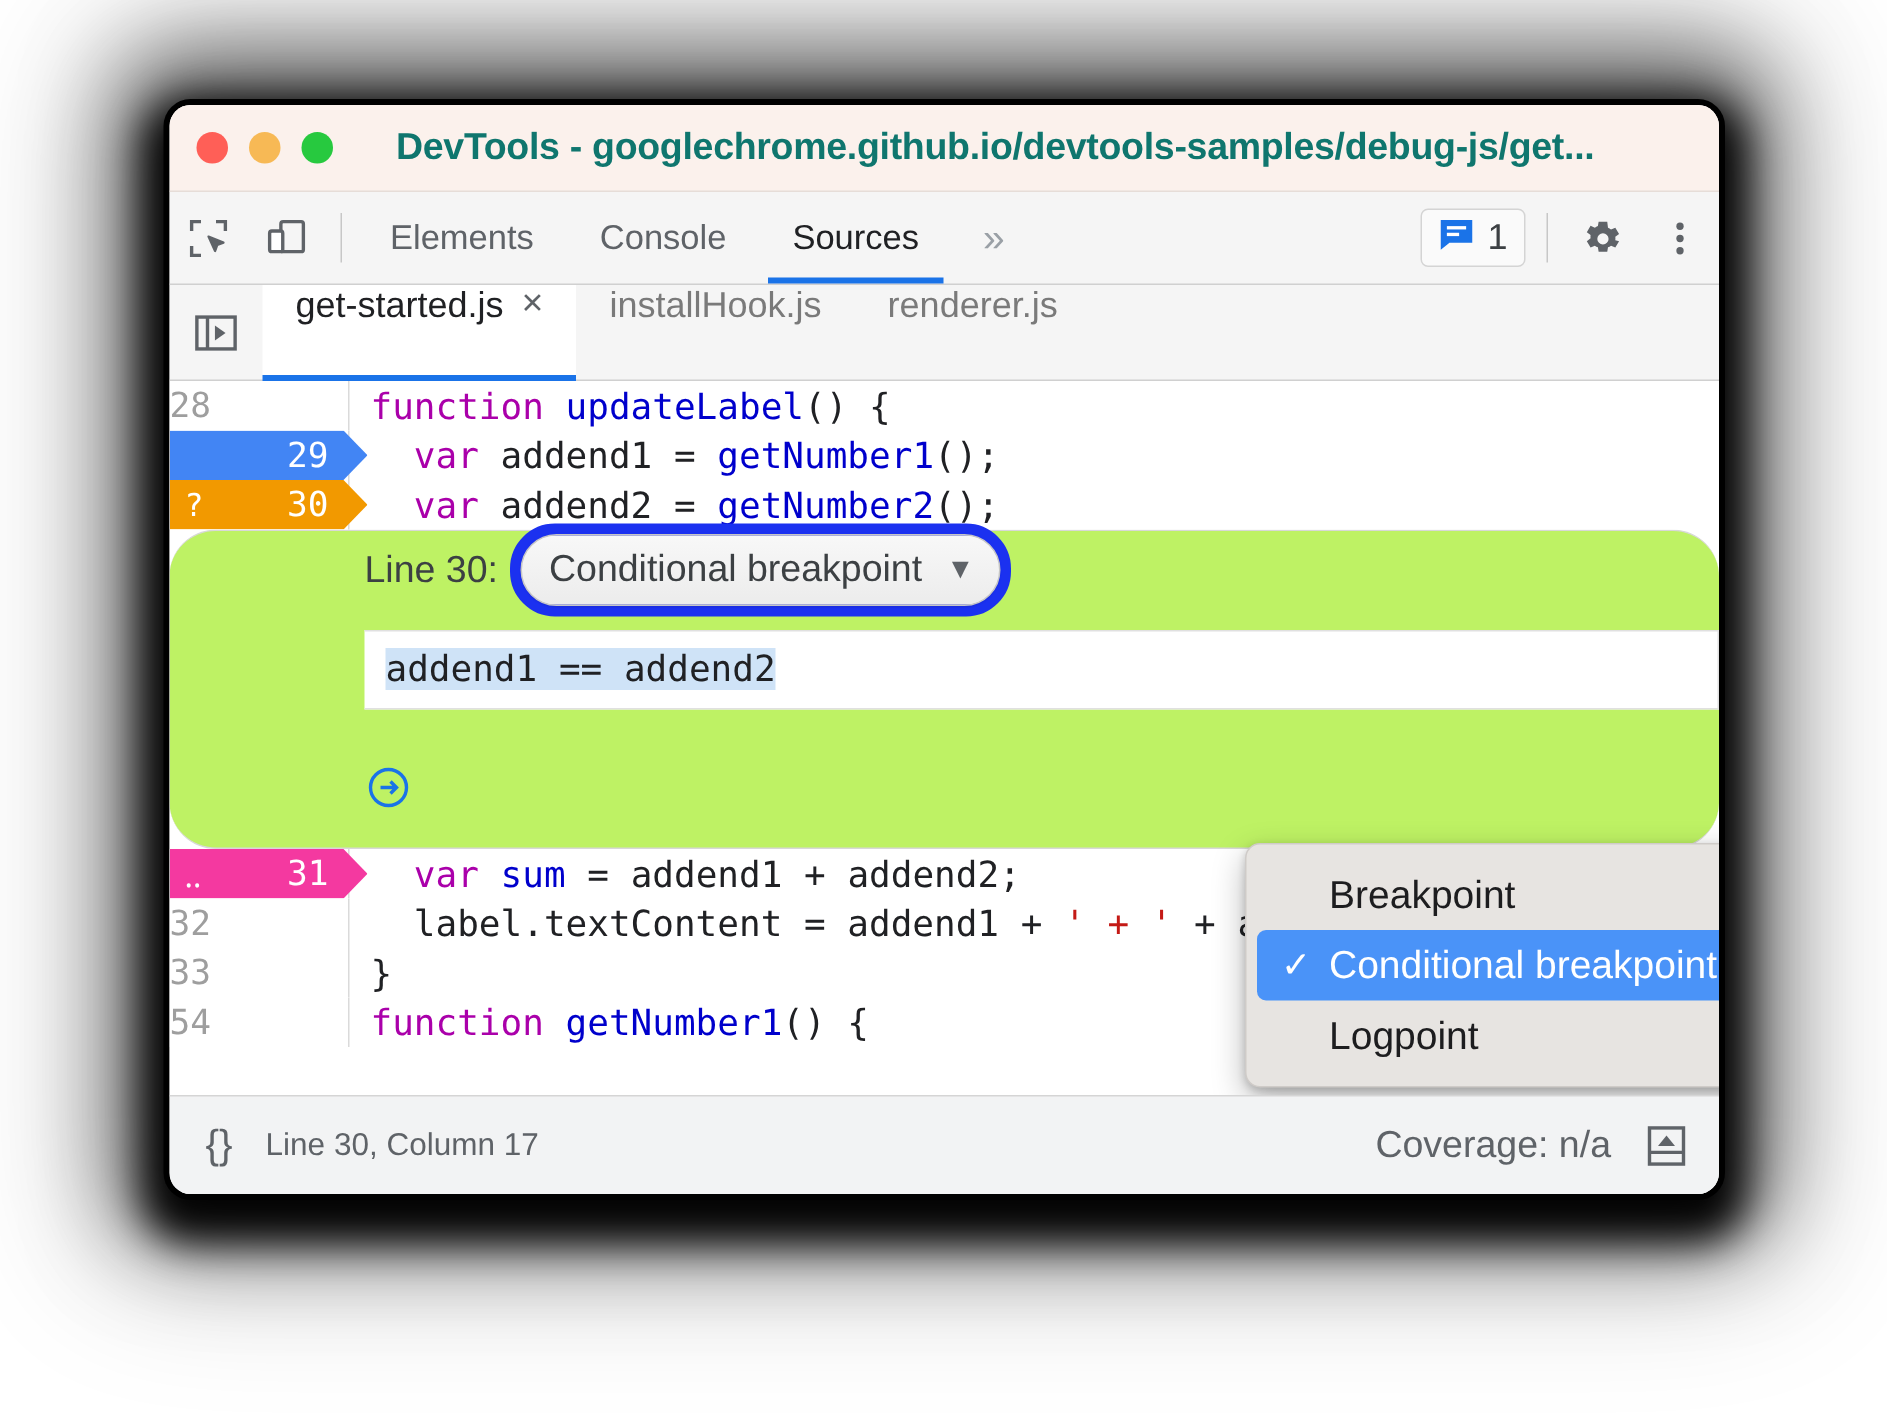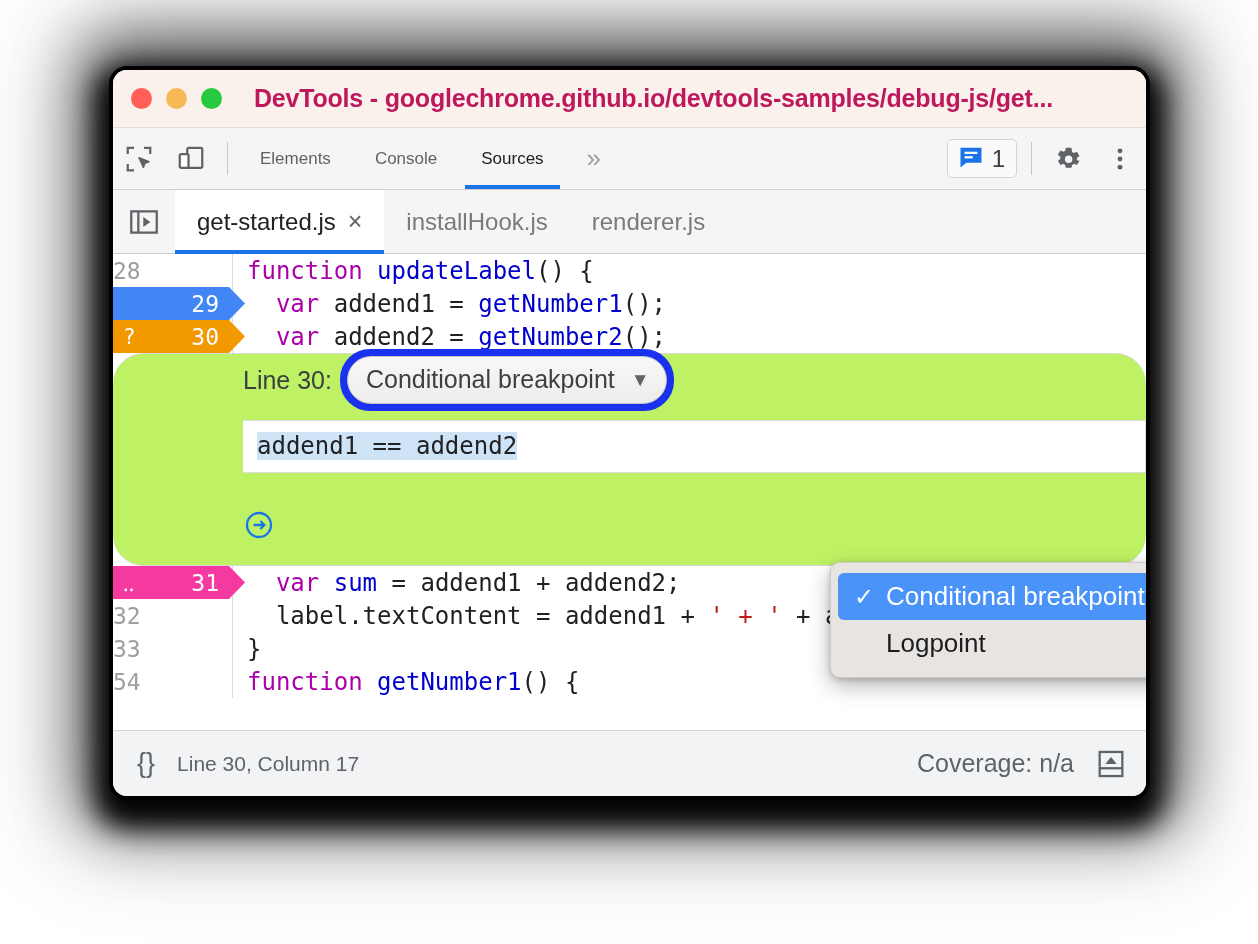--- a/index.html
+++ b/index.html
@@ -45,24 +45,24 @@
   .traffic {
     width: 21px; height: 21px;
     border-radius: 50%;
     margin-right: 14px;
     flex: 0 0 21px;
   }
   .traffic.red    { background: #ff5f57; }
   .traffic.yellow { background: #f7b955; }
   .traffic.green  { background: #27c93f; }
   #win-title {
-    margin-left: 18px;
+    margin-left: 28px;
     font-size: 25px;
     font-weight: bold;
-    color: #be185d;
+    color: #0f766e;
     white-space: nowrap;
     overflow: hidden;
     letter-spacing: -0.2px;
   }
 
   
   #main-toolbar {
     height: 62px;
     flex: 0 0 62px;
     background: #f5f5f5;
@@ -78,21 +78,21 @@
   }
   .tb-sep {
     width: 1px;
     background: #c7c7c7;
     margin: 14px 10px;
     flex: 0 0 1px;
   }
   .panel-tab {
     display: flex; align-items: center;
     padding: 0 22px;
-    font-size: 17px;
+    font-size: 23px;
     color: #5f6368;
     position: relative;
     white-space: nowrap;
   }
   .panel-tab.active { color: #202124; }
   .panel-tab.active::after {
     content: "";
     position: absolute;
     left: 6px; right: 6px; bottom: 0;
     height: 4px;
@@ -121,21 +121,21 @@
     background: #f5f5f5;
     border-bottom: 1px solid #d0d0d0;
     display: flex;
     align-items: center;
     box-sizing: border-box;
   }
   #navigator-toggle {
     width: 62px; display: flex; align-items: center; justify-content: center;
   }
   .file-tab {
-    display: flex; align-items: center; gap: 12px;
+    display: flex; align-items: flex-start; gap: 12px;
     padding: 0 22px;
     height: 100%;
     font-size: 24px;
     color: #7a7a7a;
     white-space: nowrap;
     position: relative;
   }
   .file-tab.active { color: #202124; background: #ffffff; }
   .file-tab.active::after {
     content:"";
@@ -496,20 +496,24 @@
     </div>
 
     <div class="code-row">
       <div class="gutter">
         <span>54</span>
       </div>
       <div class="code"><span class="kw">function</span><span class="pun"> </span><span class="id">getNumber1</span><span class="pun">() {</span></div>
     </div>
 
     <div id="bp-menu">
+      <div class="menu-item">
+        <span class="menu-check"></span>
+        <span>Breakpoint</span>
+      </div>
       <div class="menu-item selected">
         <span class="menu-check">✓</span>
         <span>Conditional breakpoint</span>
       </div>
       <div class="menu-item">
         <span class="menu-check"></span>
         <span>Logpoint</span>
       </div>
     </div>
   </div>

